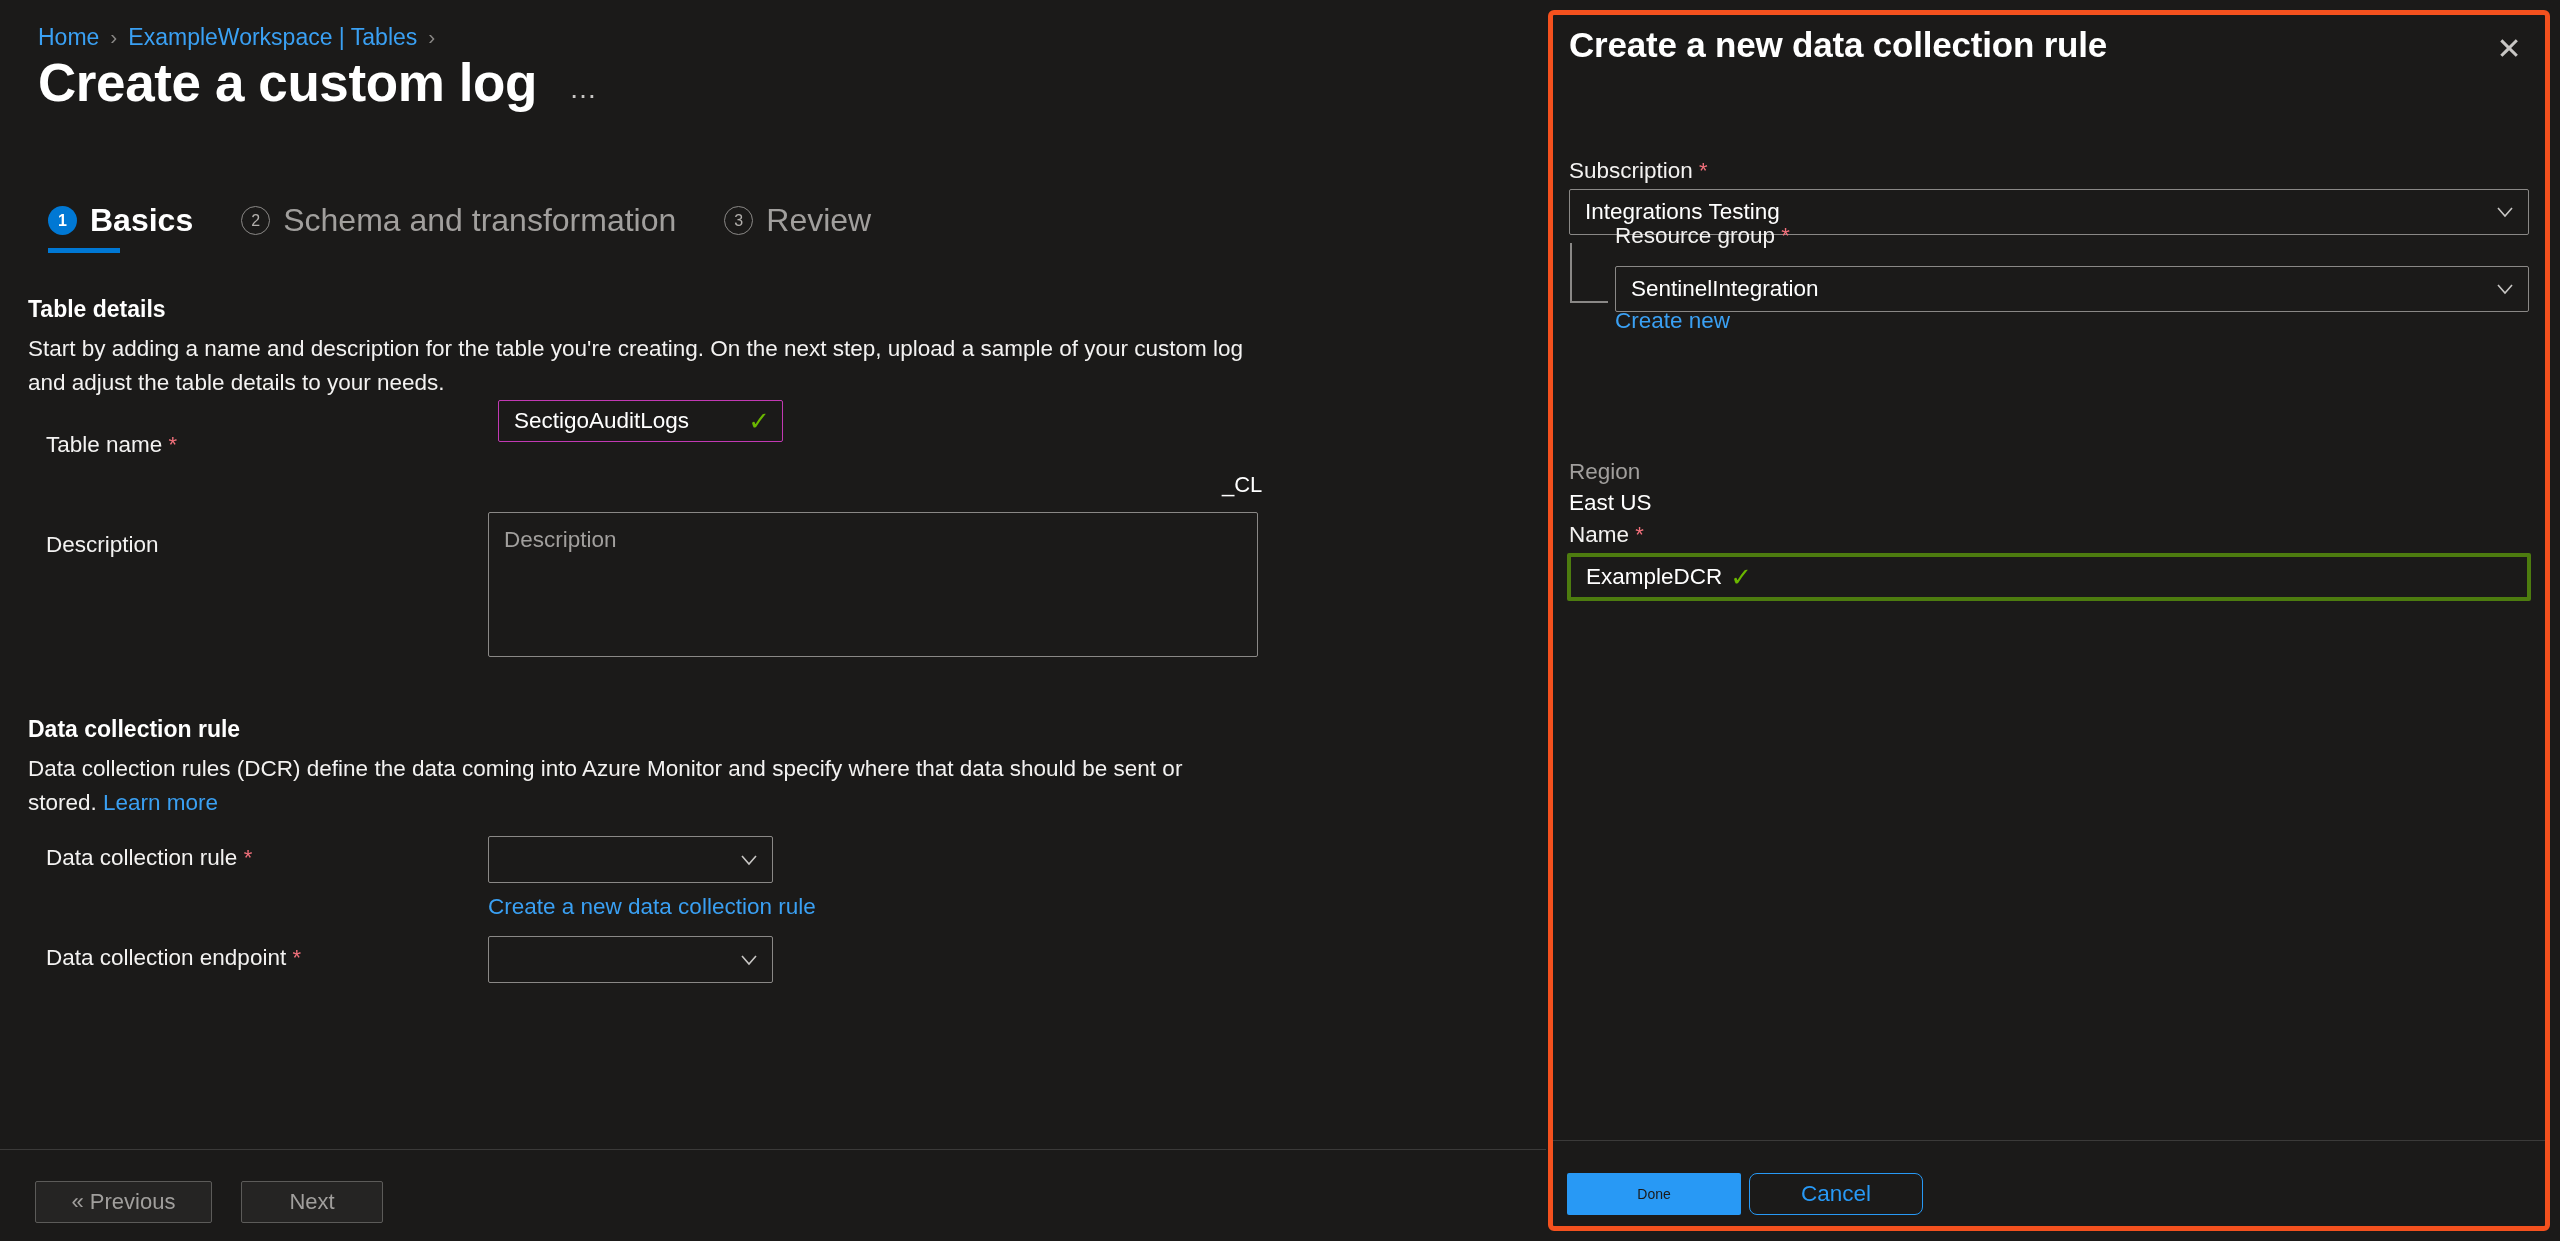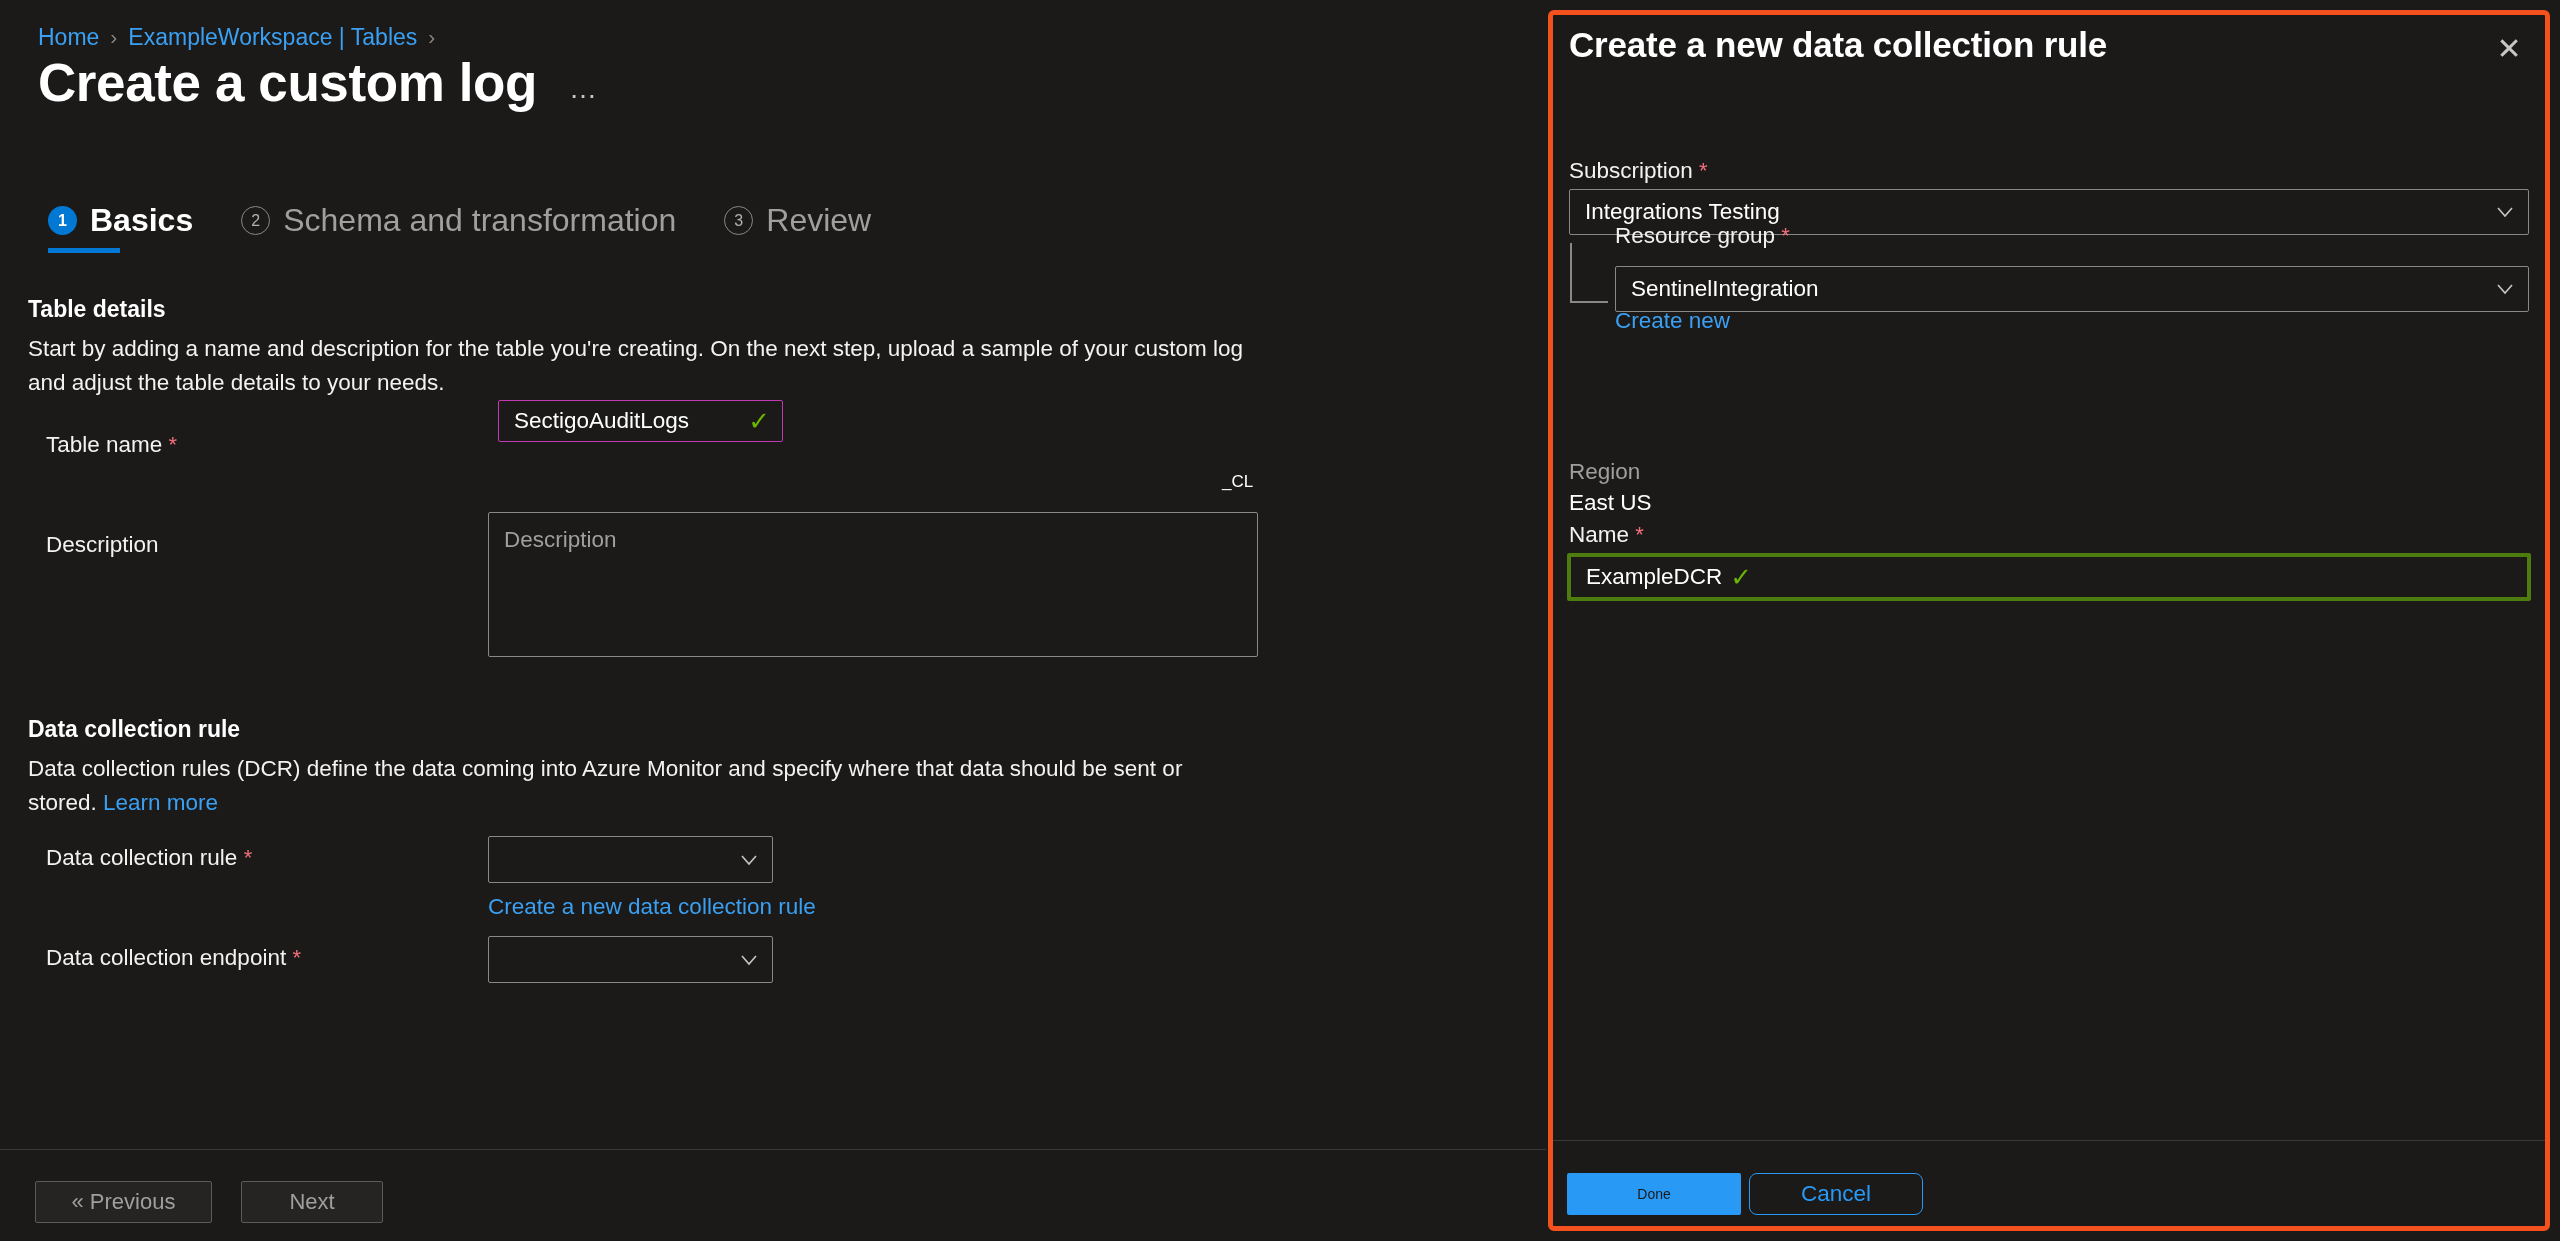--- a/index.html
+++ b/index.html
@@ -102,21 +102,21 @@
   }
   .chev svg { display: block; }
 
   .ta {
     position: absolute; background: #1b1a19;
     border: 1px solid #8a8886; border-radius: 2px;
     padding: 14px 15px; font-size: 22.5px; color: #a19f9d;
   }
 
   .suffix-cl {
-    position: absolute; font-size: 17px; color: #ffffff;
+    position: absolute; font-size: 22px; color: #ffffff;
   }
 
   .footer-sep {
     position: absolute; left: 0; top: 1149px; width: 1546px; height: 1px;
     background: #3b3a39;
   }
   .btn-ghost {
     position: absolute;
     border: 1px solid #5c5b59; background: #252423;
     color: #a19f9d; font-size: 22px;

